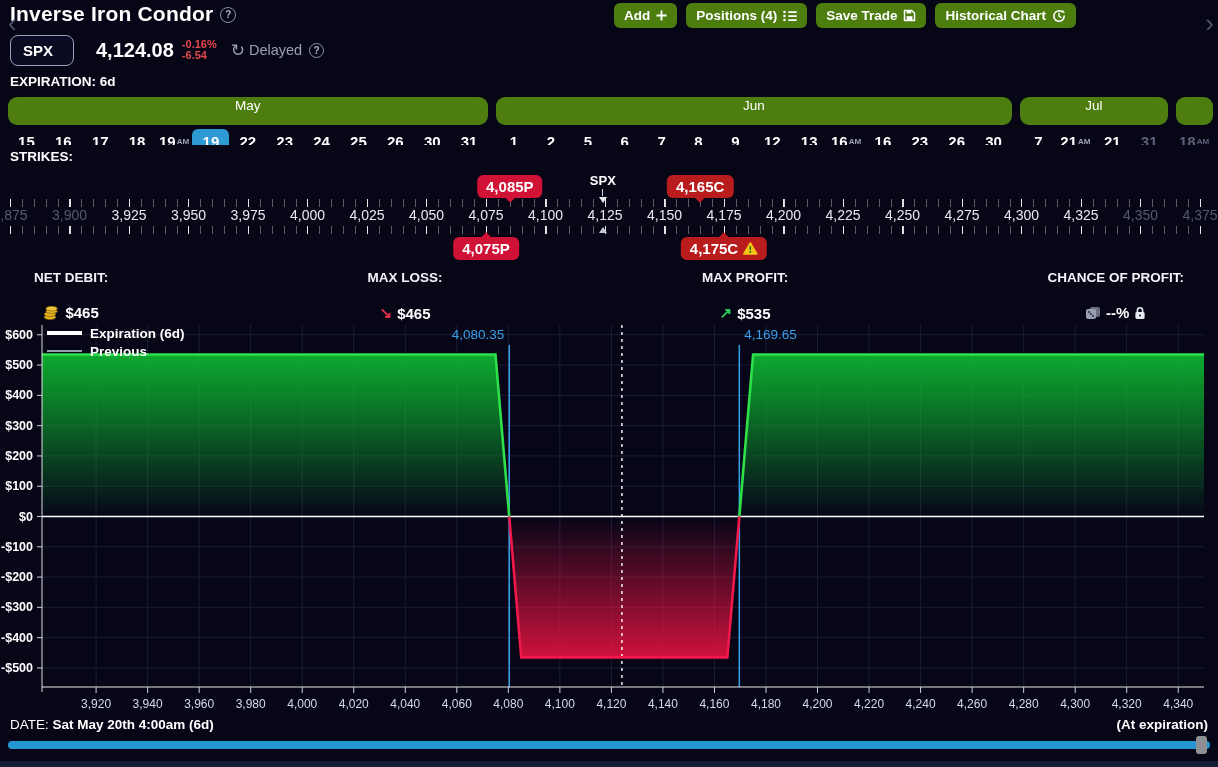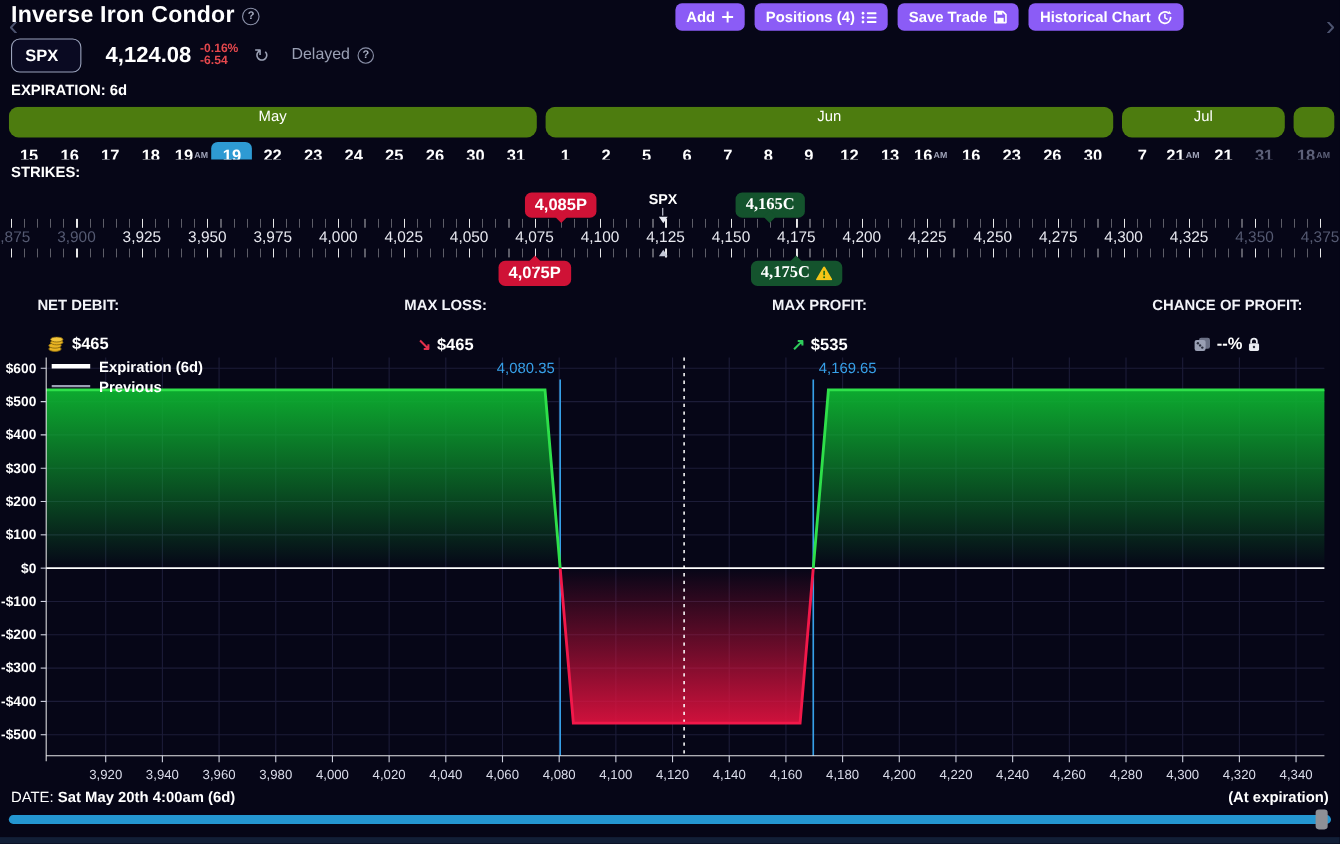--- a/index.html
+++ b/index.html
@@ -4,31 +4,31 @@
 <style>
   * { margin:0; padding:0; box-sizing:border-box; }
   html,body { width:1218px; height:767px; overflow:hidden; }
   body { background:#060617; font-family:"Liberation Sans", sans-serif; color:#f2f3f8; position:relative; }
 
   
   .header { position:absolute; top:0; left:0; width:1084px; height:32px; }
   .page-title { position:absolute; left:10px; top:2px; font-size:21px; font-weight:bold; color:#fff; letter-spacing:.2px; }
   .qicon { display:inline-flex; align-items:center; justify-content:center; width:16px; height:16px; border:1.5px solid #8a90a8; border-radius:50%; color:#aab0c4; font-size:10px; font-weight:bold; vertical-align:3px; margin-left:7px; }
   .hdr-buttons { position:absolute; right:8px; top:3px; display:flex; gap:9px; }
-  .btn { background:#8b5cf6; color:#fff; border:none; border-radius:6px; font-family:inherit; font-size:13.5px; font-weight:bold; height:25px; padding:0 10px; display:flex; align-items:center; gap:6px; cursor:pointer; }
+  .btn { background:#4d7c0f; color:#fff; border:none; border-radius:6px; font-family:inherit; font-size:13.5px; font-weight:bold; height:25px; padding:0 10px; display:flex; align-items:center; gap:6px; cursor:pointer; }
   .btn svg { display:block; }
 
   
   .ticker-row { position:absolute; top:33px; left:10px; height:34px; display:flex; align-items:center; }
   .symbol-box { width:64px; height:31px; background:#0a0a22; border:1px solid #9aa2bb; border-radius:8px; color:#fff; font-size:15px; font-weight:bold; font-family:inherit; padding-left:12px; }
   .price { font-size:20px; font-weight:bold; color:#fff; margin-left:22px; }
   .change { margin-left:8px; display:flex; flex-direction:column; line-height:11px; }
   .change span { color:#e5484d; font-size:11px; font-weight:bold; }
   .refresh { margin-left:14px; color:#9aa0b4; font-size:17px; cursor:pointer; }
-  .delayed { margin-left:20px; color:#9aa0b4; font-size:14.5px; }
+  .delayed { margin-left:4px; color:#9aa0b4; font-size:14.5px; }
   .ticker-row .qicon { width:15px; height:15px; vertical-align:0; }
 
   
   .exp-line { position:absolute; top:74px; left:10px; font-size:13.5px; font-weight:bold; color:#fff; }
   .calendar { position:absolute; top:97px; left:8px; width:1210px; height:48px; display:flex; gap:8px; overflow:hidden; }
   .month-group { flex:none; }
   .month-pill { height:28px; background:#4d7c0f; border-radius:9px; color:#fff; font-size:13.5px; text-align:center; line-height:18px; }
   .dates-row { display:flex; margin-top:4px; }
   .date-cell { width:36.9px; height:24px; display:flex; align-items:center; justify-content:center; color:#fff; font-size:15px; font-weight:bold; border-radius:6px; cursor:pointer; }
   .date-cell .am { font-size:8px; color:#9fa3b8; margin-left:1px; font-weight:bold; }
@@ -39,21 +39,21 @@
   .strikes-label { position:absolute; top:149px; left:10px; font-size:13.5px; font-weight:bold; color:#fff; }
   .ruler { position:absolute; top:170px; left:0; width:1218px; height:96px; overflow:hidden; }
   .tick-row { position:absolute; left:10px; width:1200px; height:8px;
     background-image:
       repeating-linear-gradient(90deg, rgba(255,255,255,.85) 0 1px, transparent 1px 59.5px),
       repeating-linear-gradient(90deg, rgba(255,255,255,.35) 0 1px, transparent 1px 11.9px); }
   .tick-top { top:29px; } .tick-bottom { top:56px; }
   .ruler-label { position:absolute; top:37px; transform:translateX(-50%); font-size:14px; color:#e8e9f0; white-space:nowrap; }
   .ruler-label.dim { color:#555a72; }
   .badge { position:absolute; transform:translateX(-50%); height:23px; border-radius:6px; color:#fff; font-size:15px; font-weight:bold; display:flex; align-items:center; gap:5px; padding:0 9px; cursor:grab; }
-  .badge.red { background:#cf1236; } .badge.green { background:#14532d;font-family:Liberation Serif, serif; }
+  .badge.red { background:#cf1236; } .badge.green { background:#b91c1c; }
   .badge.top { top:5px; } .badge.bottom { top:67px; }
   .badge::after { content:""; position:absolute; left:50%; width:8px; height:8px; transform:translateX(-50%) rotate(45deg); background:inherit; }
   .badge.top::after { bottom:-3px; } .badge.bottom::after { top:-3px; }
   .spx-marker { position:absolute; top:3px; transform:translateX(-50%); display:flex; flex-direction:column; align-items:center; }
   .spx-marker .lbl { font-size:13px; color:#fff; font-weight:bold; }
   .spx-marker .stem { width:1px; height:7px; background:#cfd2e0; margin-top:1px; }
   .tri-down { width:0; height:0; border-left:4px solid transparent; border-right:4px solid transparent; border-top:6px solid #e8eaf2; margin-top:1px; }
   .tri-up { position:absolute; top:57px; transform:translateX(-50%); width:0; height:0; border-left:4px solid transparent; border-right:4px solid transparent; border-bottom:6px solid #c3c7d6; }
 
   

